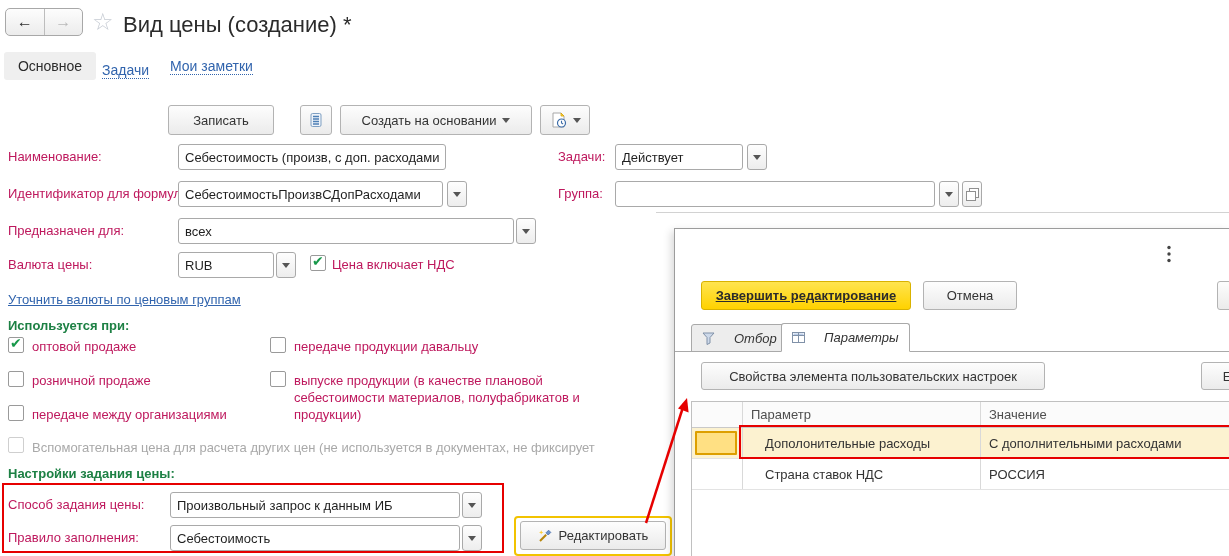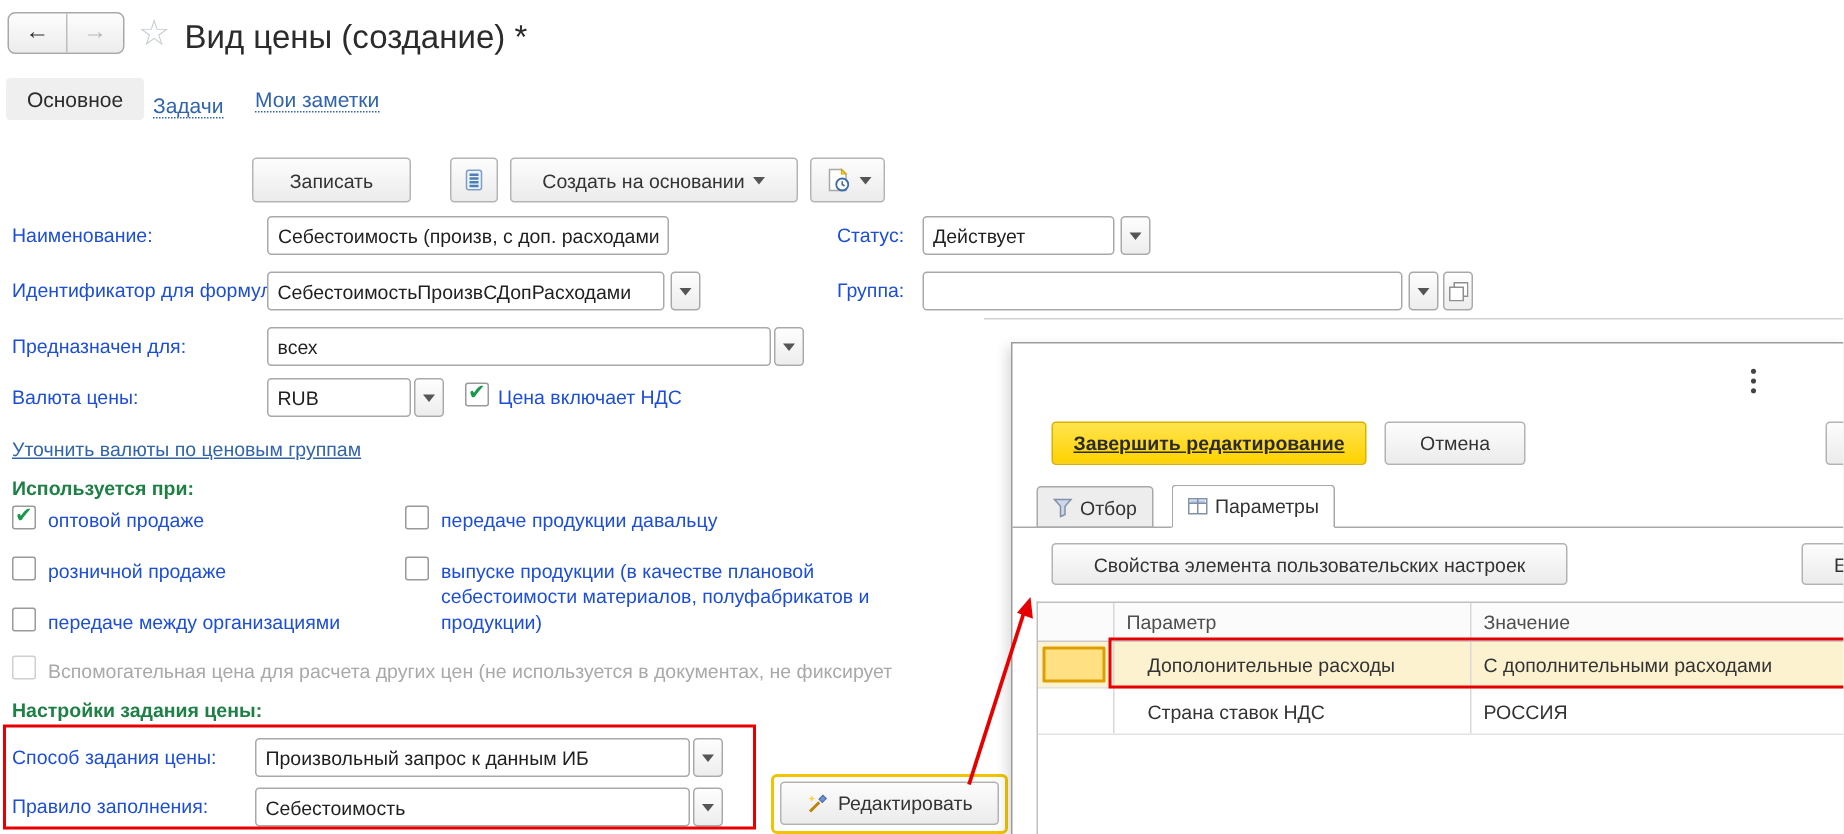--- a/index.html
+++ b/index.html
@@ -4,21 +4,21 @@
 <style>
   * { box-sizing: border-box; margin: 0; padding: 0; }
   html,body { background:#fff; }
   .screen {
     position: relative; width: 1229px; height: 556px;
     background: #fff; overflow: hidden;
     font-family: "Liberation Sans","DejaVu Sans",sans-serif;
     font-size: 13px; color: #333;
   }
   .abs { position: absolute; }
-  .lbl { position: absolute; white-space: nowrap; color:#1d4ed8; }
+  .lbl { position: absolute; white-space: nowrap; color:#be185d; }
   .btn {
     position:absolute; display:flex; align-items:center; justify-content:center;
     gap:6px; height:30px; padding:0 12px; border:1px solid #b3b3b3; border-radius:3px;
     background:linear-gradient(#fdfdfd,#ebebeb); color:#333; white-space:nowrap; cursor:default;
   }
   .btn-yellow {
     background:linear-gradient(#ffe44f,#ffd200); border-color:#d9b200;
     font-weight:bold; color:#2b2b2b;
   }
   .field {
@@ -36,22 +36,22 @@
   .cb.disabled { border-color:#cfcfcf; }
   .green-h { position:absolute; color:#1d8044; font-weight:bold; white-space:nowrap; }
   .link { position:absolute; color:#3164ad; white-space:nowrap; cursor:pointer; }
   .link.solid { text-decoration:underline; }
   .link.dotted { border-bottom:1px dotted #3164ad; }
   .dialog {
     position:absolute; left:674px; top:228px; width:556px; height:330px;
     background:#fff; border:1px solid #9c9c9c; box-shadow:-3px 3px 8px rgba(0,0,0,.15);
     z-index:10;
   }
-  .dtab { position:absolute; display:flex; align-items:center; gap:4px; padding:12px 10px;
-    border:1px solid #a9a9a9; border-radius:3px 3px 0 0; height:28px; }
+  .dtab { position:absolute; display:flex; align-items:center; gap:18px; padding:12px 10px;
+    border:1px solid #a9a9a9; border-radius:3px 3px 0 0; height:28px;font-style:italic; }
   .dtab.inactive { background:#ededed; }
   .dtab.active { background:#fff; height:29px; border-bottom:1px solid #fff; z-index:2; }
   .tabline { position:absolute; left:0; top:122px; width:100%; border-top:1px solid #a9a9a9; }
   .dtable { position:absolute; left:16px; top:172px; width:540px; height:158px;
     border-top:1px solid #c0c0c0; border-left:1px solid #c0c0c0; background:#fff; }
   .trow { display:flex; width:100%; }
   .thead { height:26px; background:#fbfbfb; border-bottom:1px solid #c9c9c9; color:#4f4f4f; }
   .drow { height:31px; border-bottom:1px solid #e3e3e3; }
   .td, .th { display:flex; align-items:center; overflow:hidden; white-space:nowrap; }
   .c-sel { width:50px; flex:none; }
@@ -100,21 +100,21 @@
           <path d="M11 1l3 3h-3z" fill="#ffd24d" stroke="#d8a600" stroke-width=".8"></path>
           <circle cx="11.5" cy="11" r="4" fill="#fff" stroke="#3c6ca8" stroke-width="1.2"></circle>
           <path d="M11.5 8.8v2.2l1.6 1" stroke="#3c6ca8" stroke-width="1.1" fill="none"></path>
         </svg>
     </span>
     <span class="caret"></span>
   </div>
 
   <div class="lbl" style="left:8px;top:149px;">Наименование:</div>
   <input class="field" style="left: 178px; top: 144px; width: 268px;" readonly="" value="Себестоимость (произв, с доп. расходами)">
-  <div class="lbl" style="left:558px;top:149px;">Статус:</div>
+  <div class="lbl" style="left:558px;top:149px;">Задачи:</div>
   <input class="field" style="left: 615px; top: 144px; width: 128px;" readonly="" value="Действует">
   <div class="dd" style="left:747px;top:144px;">
       <span class="caret"></span>
     </div>
 
   <div class="lbl" style="left:8px;top:186px;">Идентификатор для формул:</div>
   <input class="field" style="left: 178px; top: 181px; width: 265px;" readonly="" value="СебестоимостьПроизвСДопРасходами">
   <div class="dd" style="left:447px;top:181px;">
       <span class="caret"></span>
     </div>

